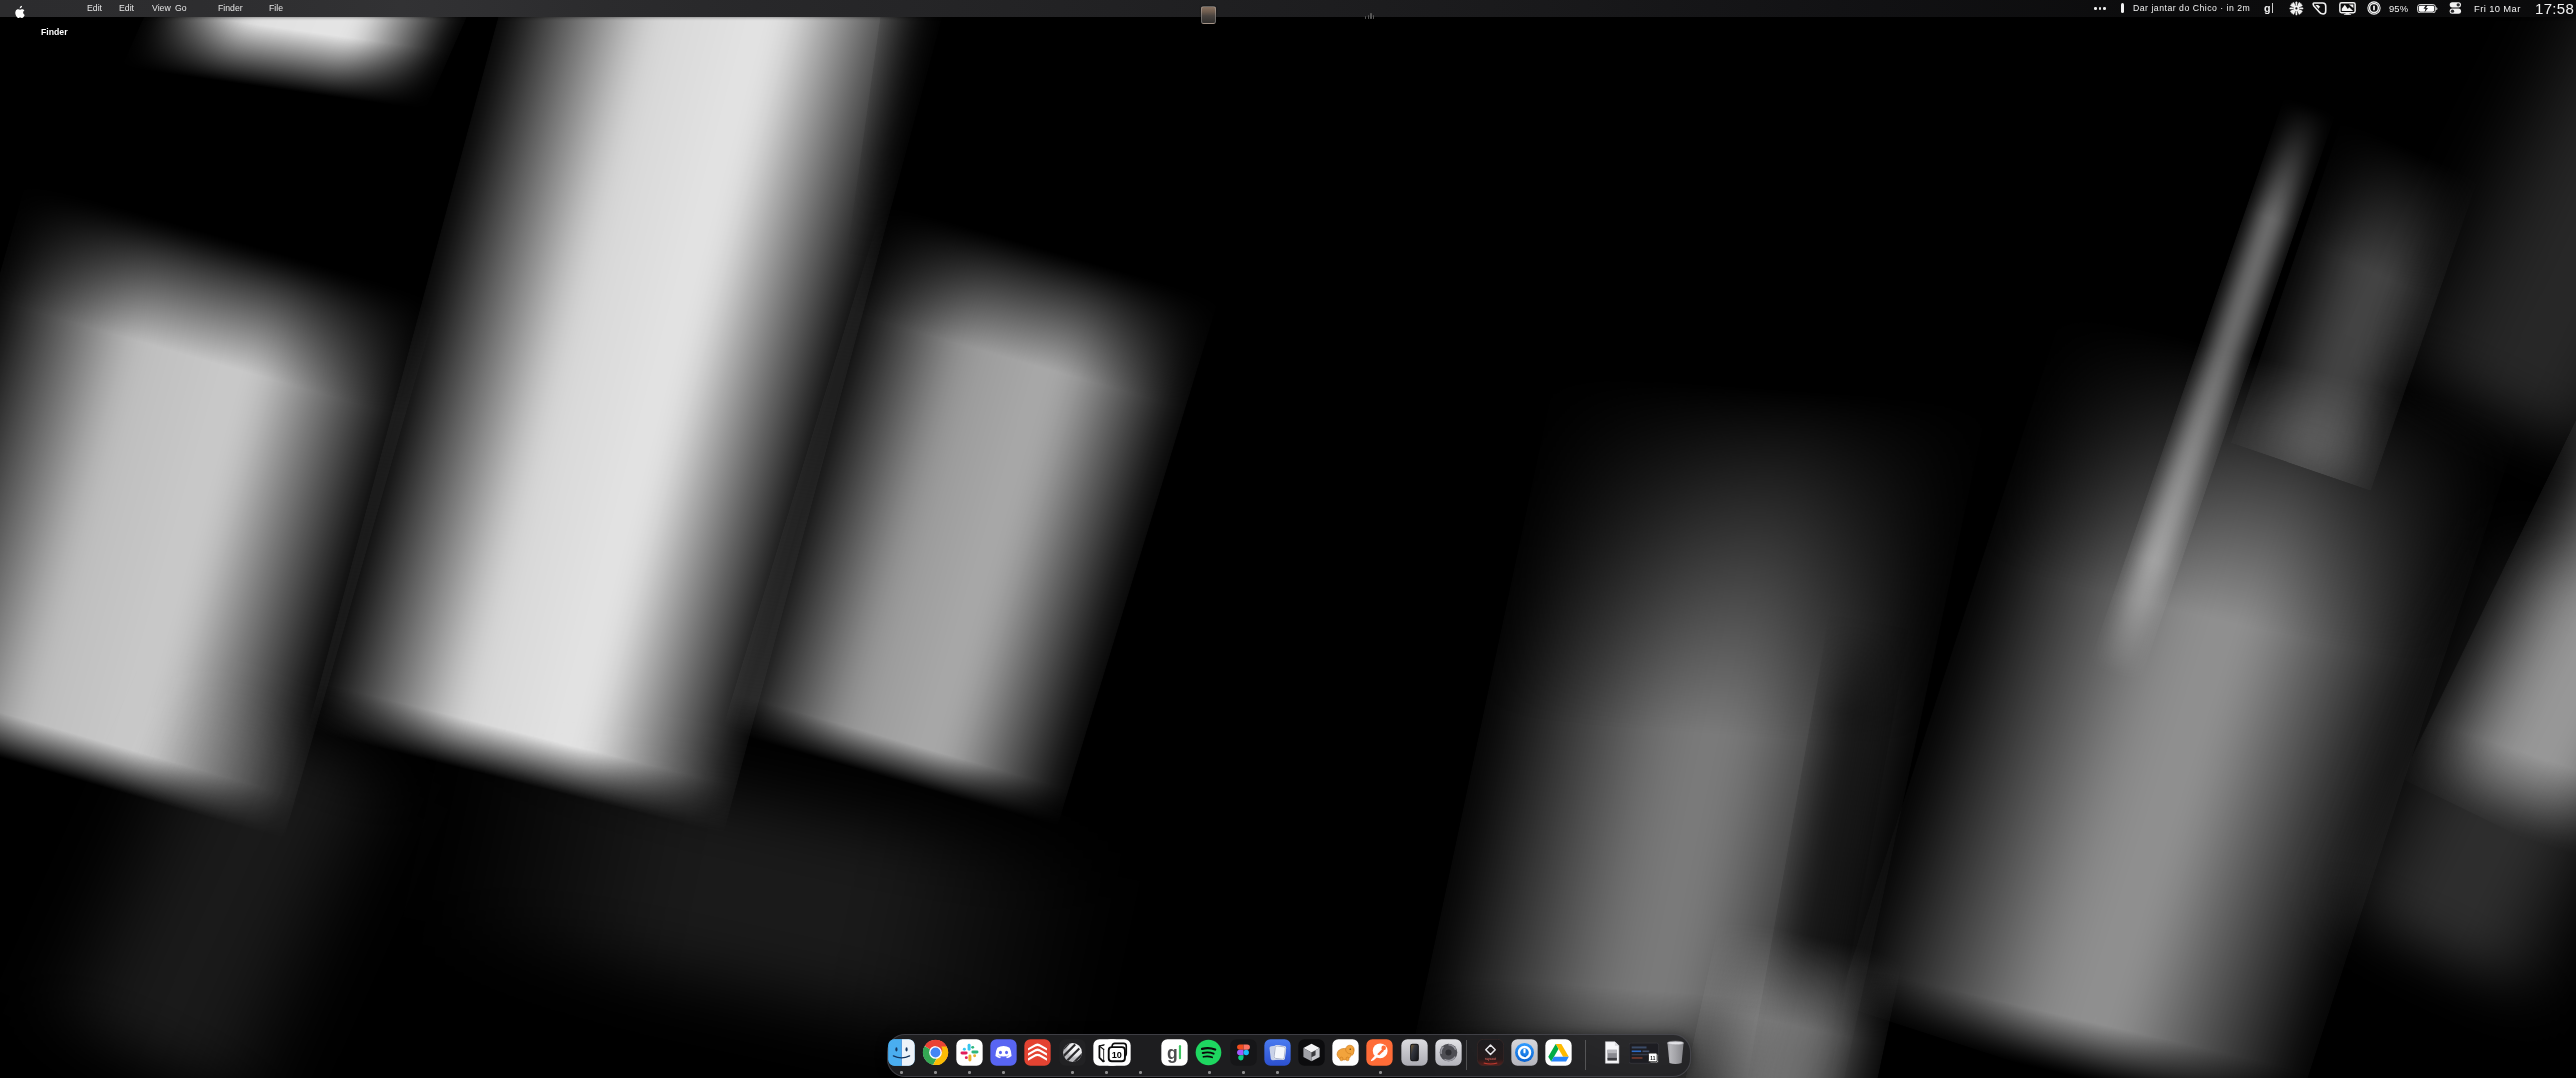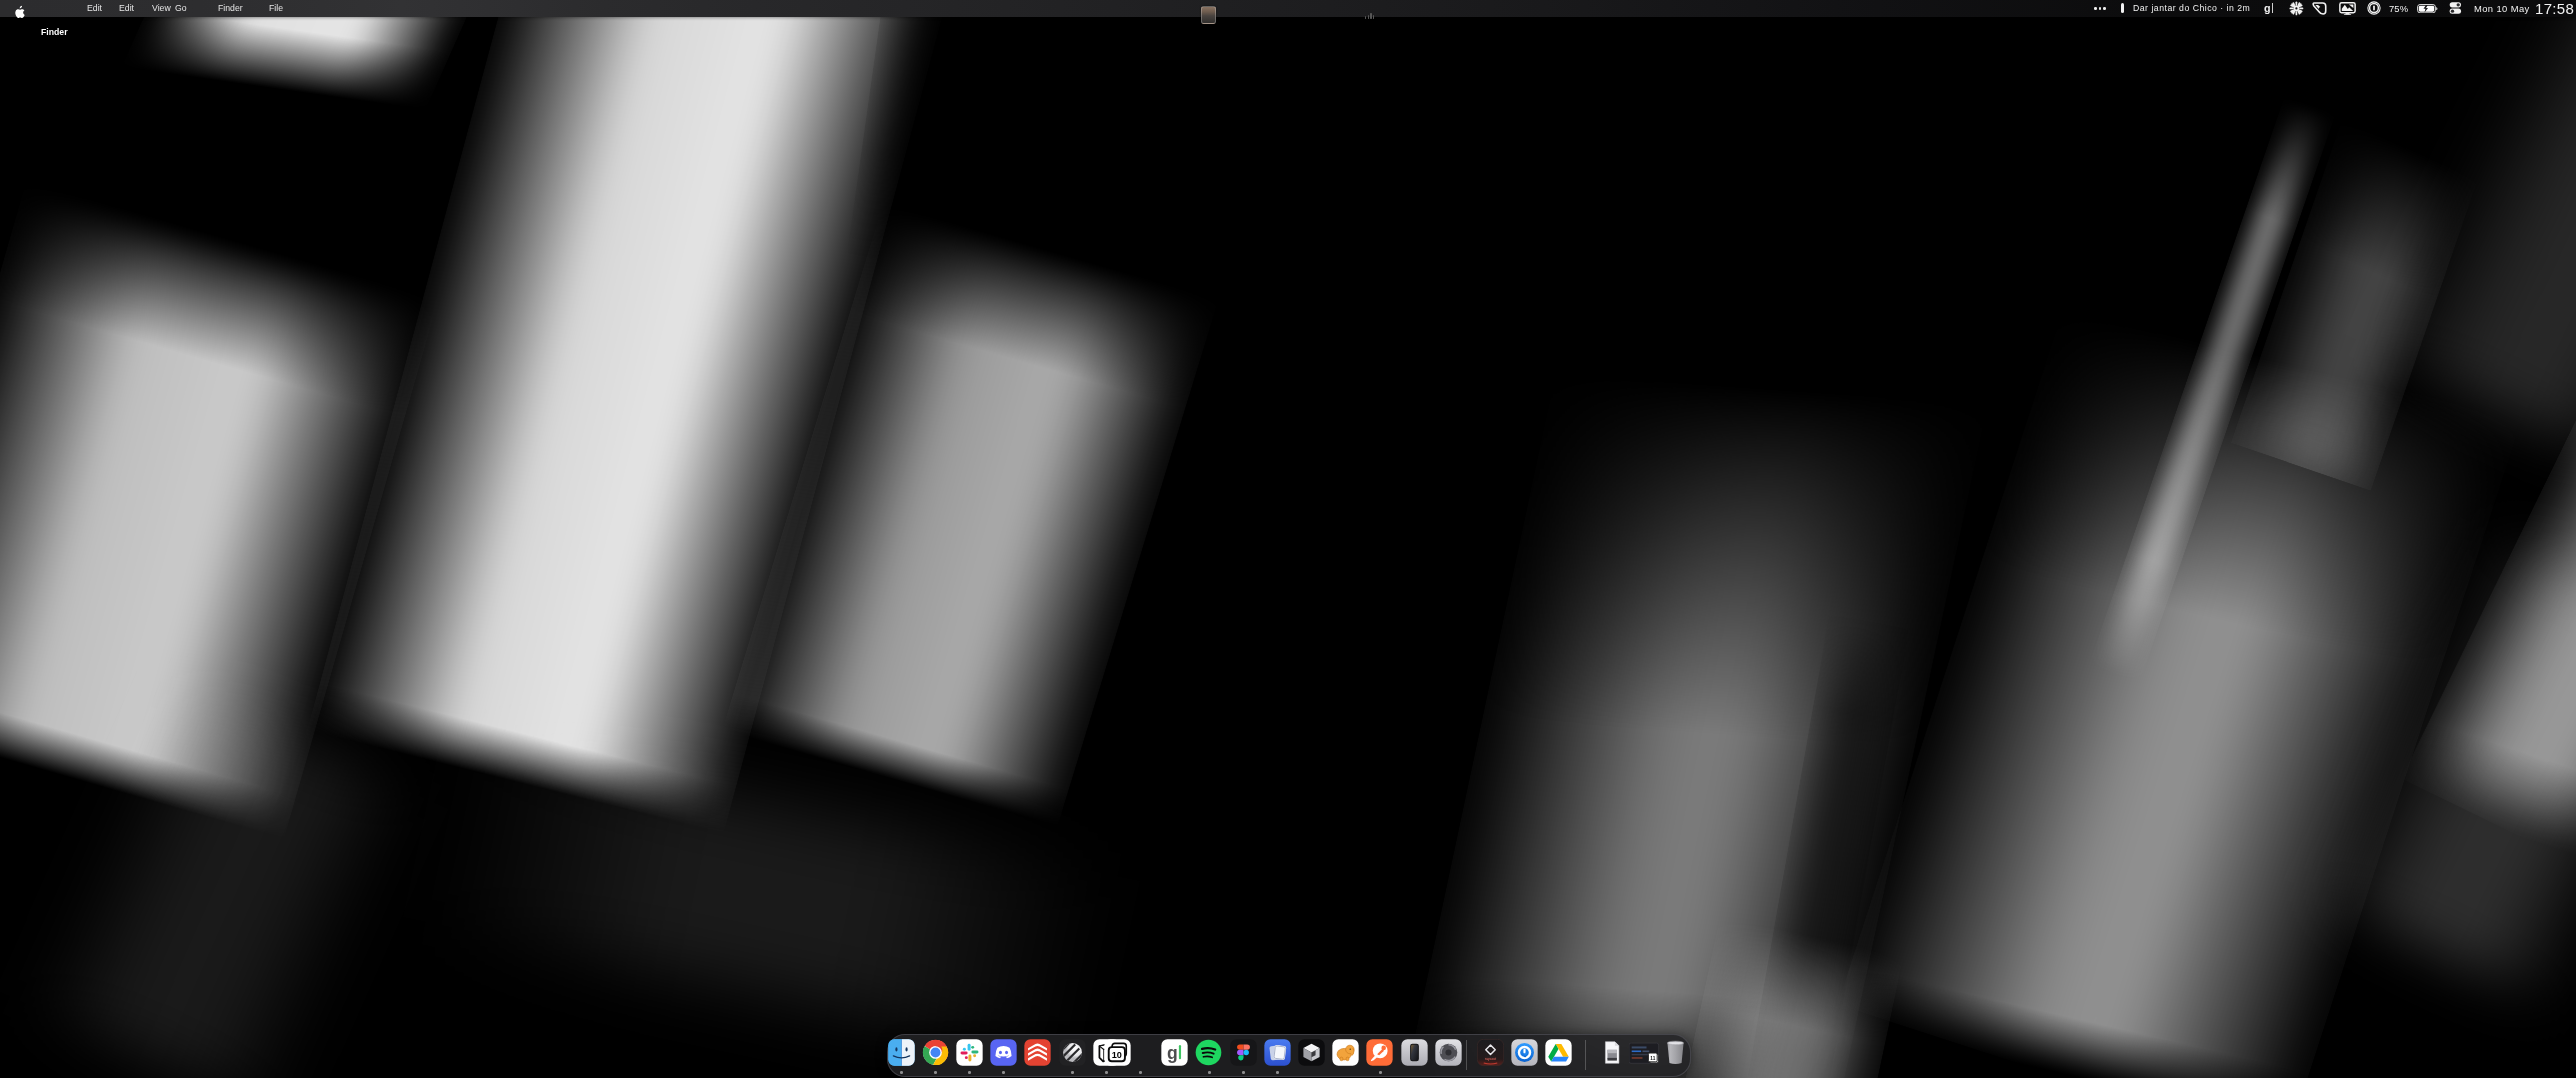--- a/index.html
+++ b/index.html
@@ -147,34 +147,34 @@
     <path d="M4 13.5 L4 10 L8.5 4 L13 10.5 L15 8 L21 13.5 Z" fill="#f2f2f2"></path>
     <path d="M14.5 3.6 L21.3 3.6 L21.3 9 Z" fill="#f2f2f2"></path>
     <rect x="9.5" y="16.5" width="6" height="2.2" fill="#f2f2f2"></rect>
     <rect x="7" y="18.2" width="11" height="1.6" rx="0.8" fill="#f2f2f2"></rect>
   </svg>
   <svg class="ri" style="left:2367px;top:1.3px" width="14" height="14" viewBox="0 0 21 21">
     <circle cx="10.5" cy="10.5" r="9.2" fill="none" stroke="#f2f2f2" stroke-width="1.6"></circle>
     <circle cx="10.5" cy="10.5" r="6.6" fill="none" stroke="#f2f2f2" stroke-width="2.2"></circle>
     <rect x="9.2" y="6.8" width="2.6" height="7.4" rx="1.3" fill="#f2f2f2"></rect>
   </svg>
-  <div class="ri mi" style="left:2389px;font-size:9.4px;letter-spacing:0.1px">75%</div>
+  <div class="ri mi" style="left:2389px;font-size:9.4px;letter-spacing:0.1px">95%</div>
   <svg class="ri" style="left:2417px;top:3.7px" width="21" height="9.4" viewBox="0 0 31 14">
     <rect x="0.8" y="0.8" width="26.4" height="12.4" rx="3.6" fill="none" stroke="#eee" stroke-width="1.4"></rect>
     <rect x="2.6" y="2.6" width="22.8" height="8.8" rx="2.2" fill="#fff"></rect>
     <path d="M13.2 1.5 L9.5 7.2 L12.4 7.2 L11 12.5 L16.3 6 L13.3 6 L15.8 1.5 Z" fill="#1b1b1d"></path>
     <path d="M28.5 4.5 Q30.3 5.5 30.3 7 Q30.3 8.5 28.5 9.5 Z" fill="#eee"></path>
   </svg>
   <svg class="ri" style="left:2449px;top:2.3px" width="12.7" height="12" viewBox="0 0 19 18">
     <rect x="1" y="0.5" width="17" height="7.6" rx="3.8" fill="#f2f2f2"></rect>
     <circle cx="13.8" cy="4.3" r="2.5" fill="#2a2a2c"></circle>
     <rect x="1" y="9.9" width="17" height="7.6" rx="3.8" fill="#f2f2f2"></rect>
     <circle cx="5.2" cy="13.7" r="2.5" fill="#2a2a2c"></circle>
   </svg>
-  <div class="ri mi" style="left:2474px;font-weight:400;font-size:9.4px;letter-spacing:0.4px">Mon 10 May</div>
+  <div class="ri mi" style="left:2474px;font-weight:400;font-size:9.4px;letter-spacing:0.4px">Fri 10 Mar</div>
   <div class="ri mi" style="left:2535px;font-weight:400;font-size:15px;letter-spacing:0.3px">17:58</div>
 </div>
 <div id="pthumb"></div>
 <div id="mini">
   <i style="left:0;height:2.7px"></i>
     <i style="left:2.7px;height:4px"></i>
     <i style="left:5.4px;height:5.4px"></i>
     <i style="left:8px;height:3.4px"></i>
 </div>
 <div id="dock"></div>

